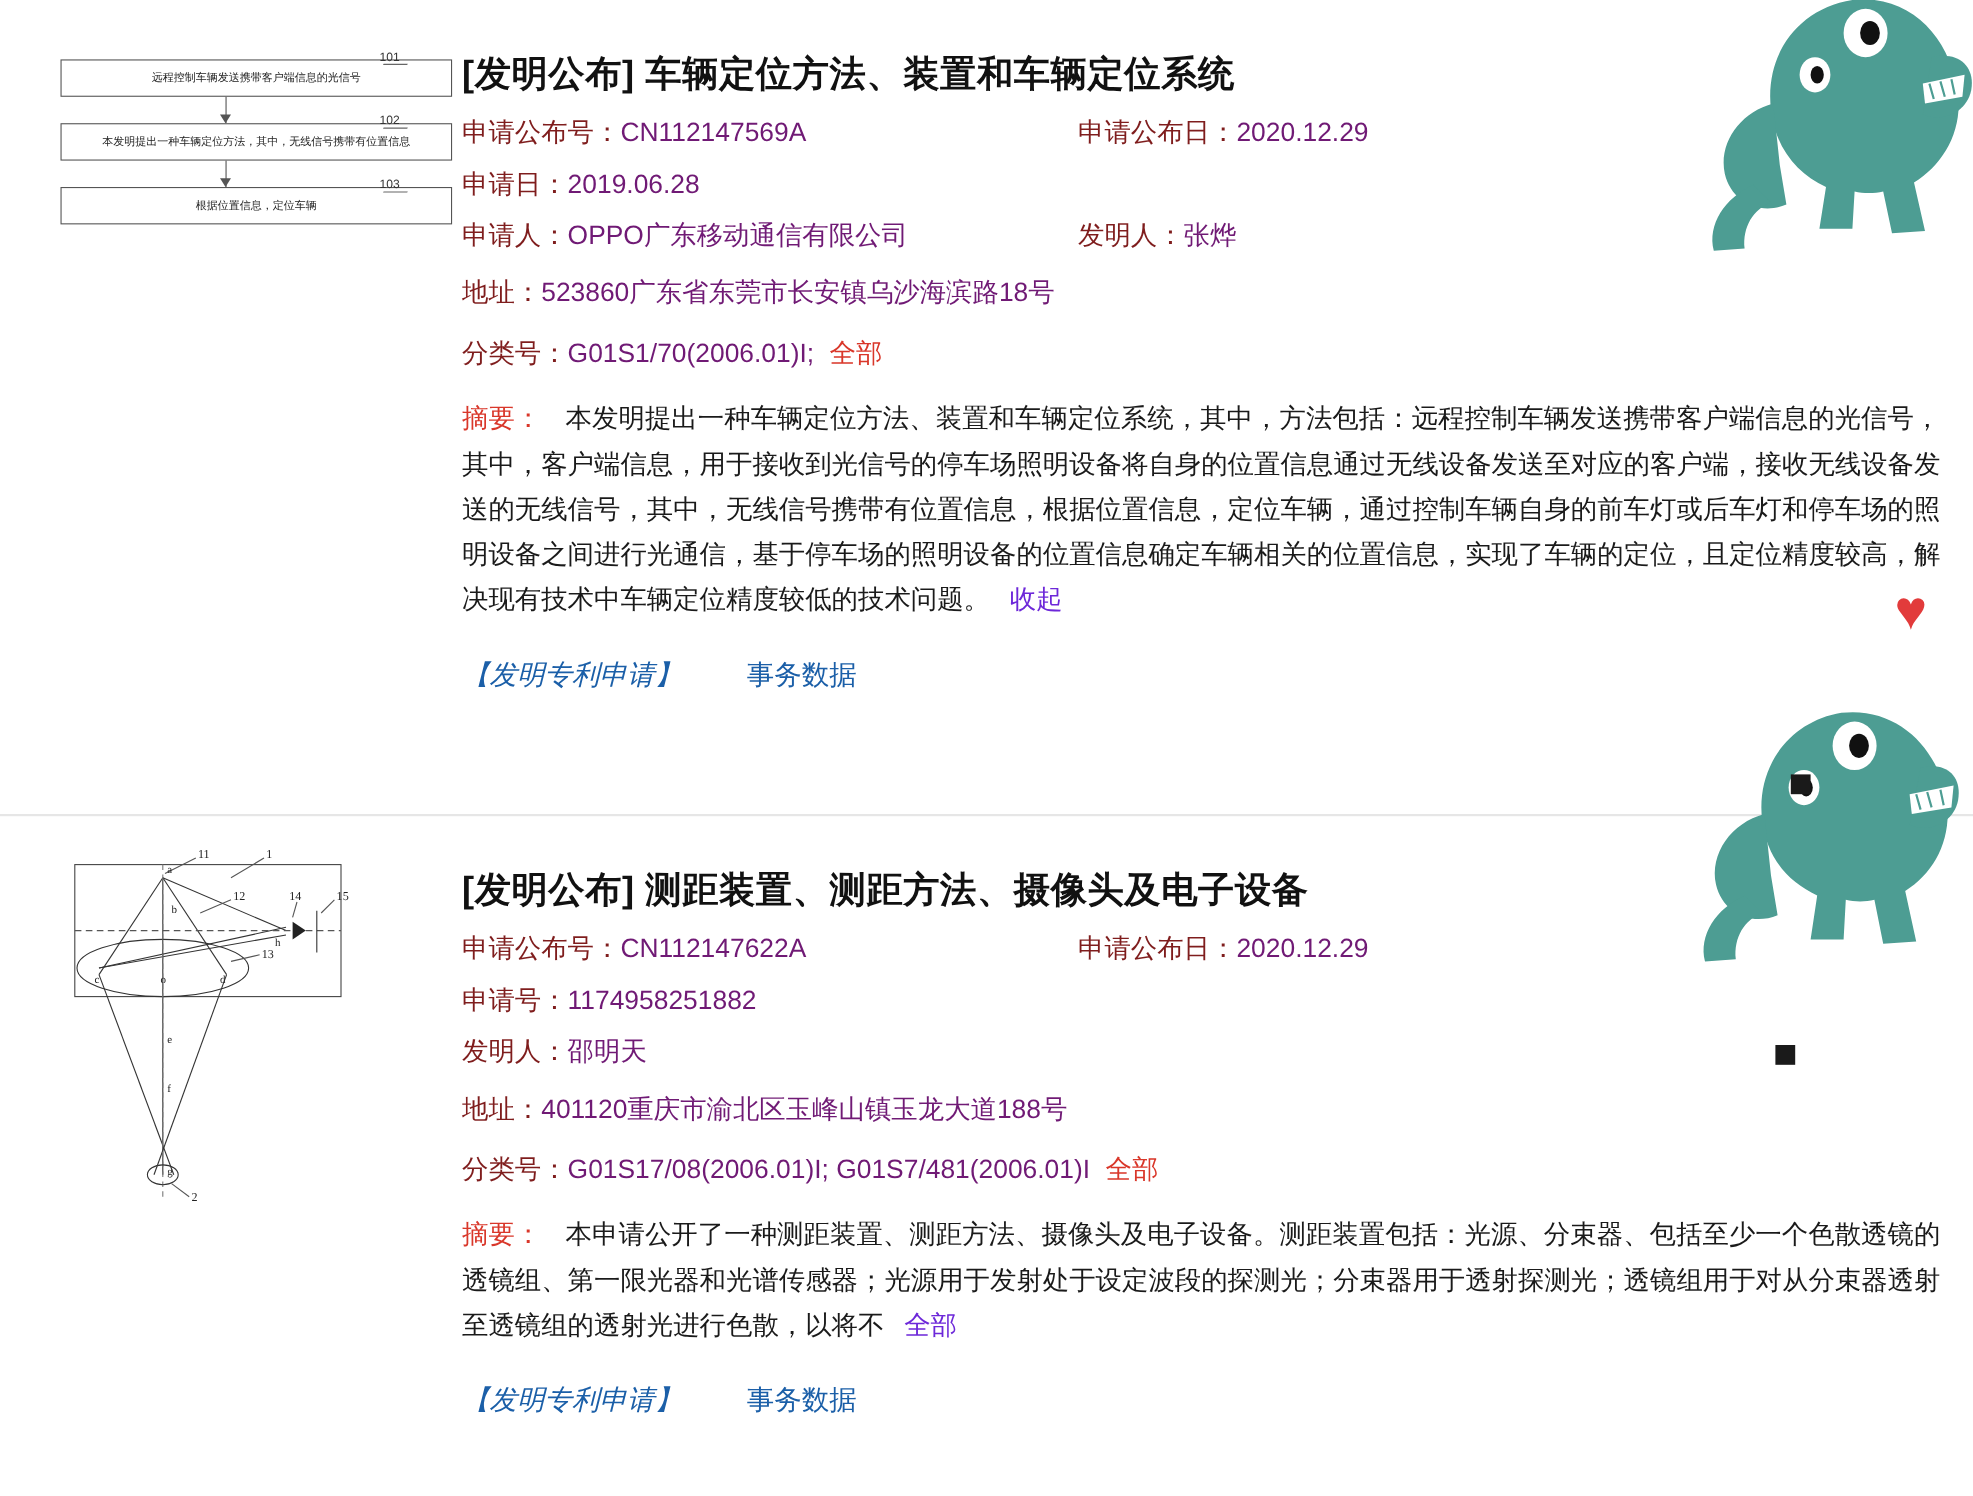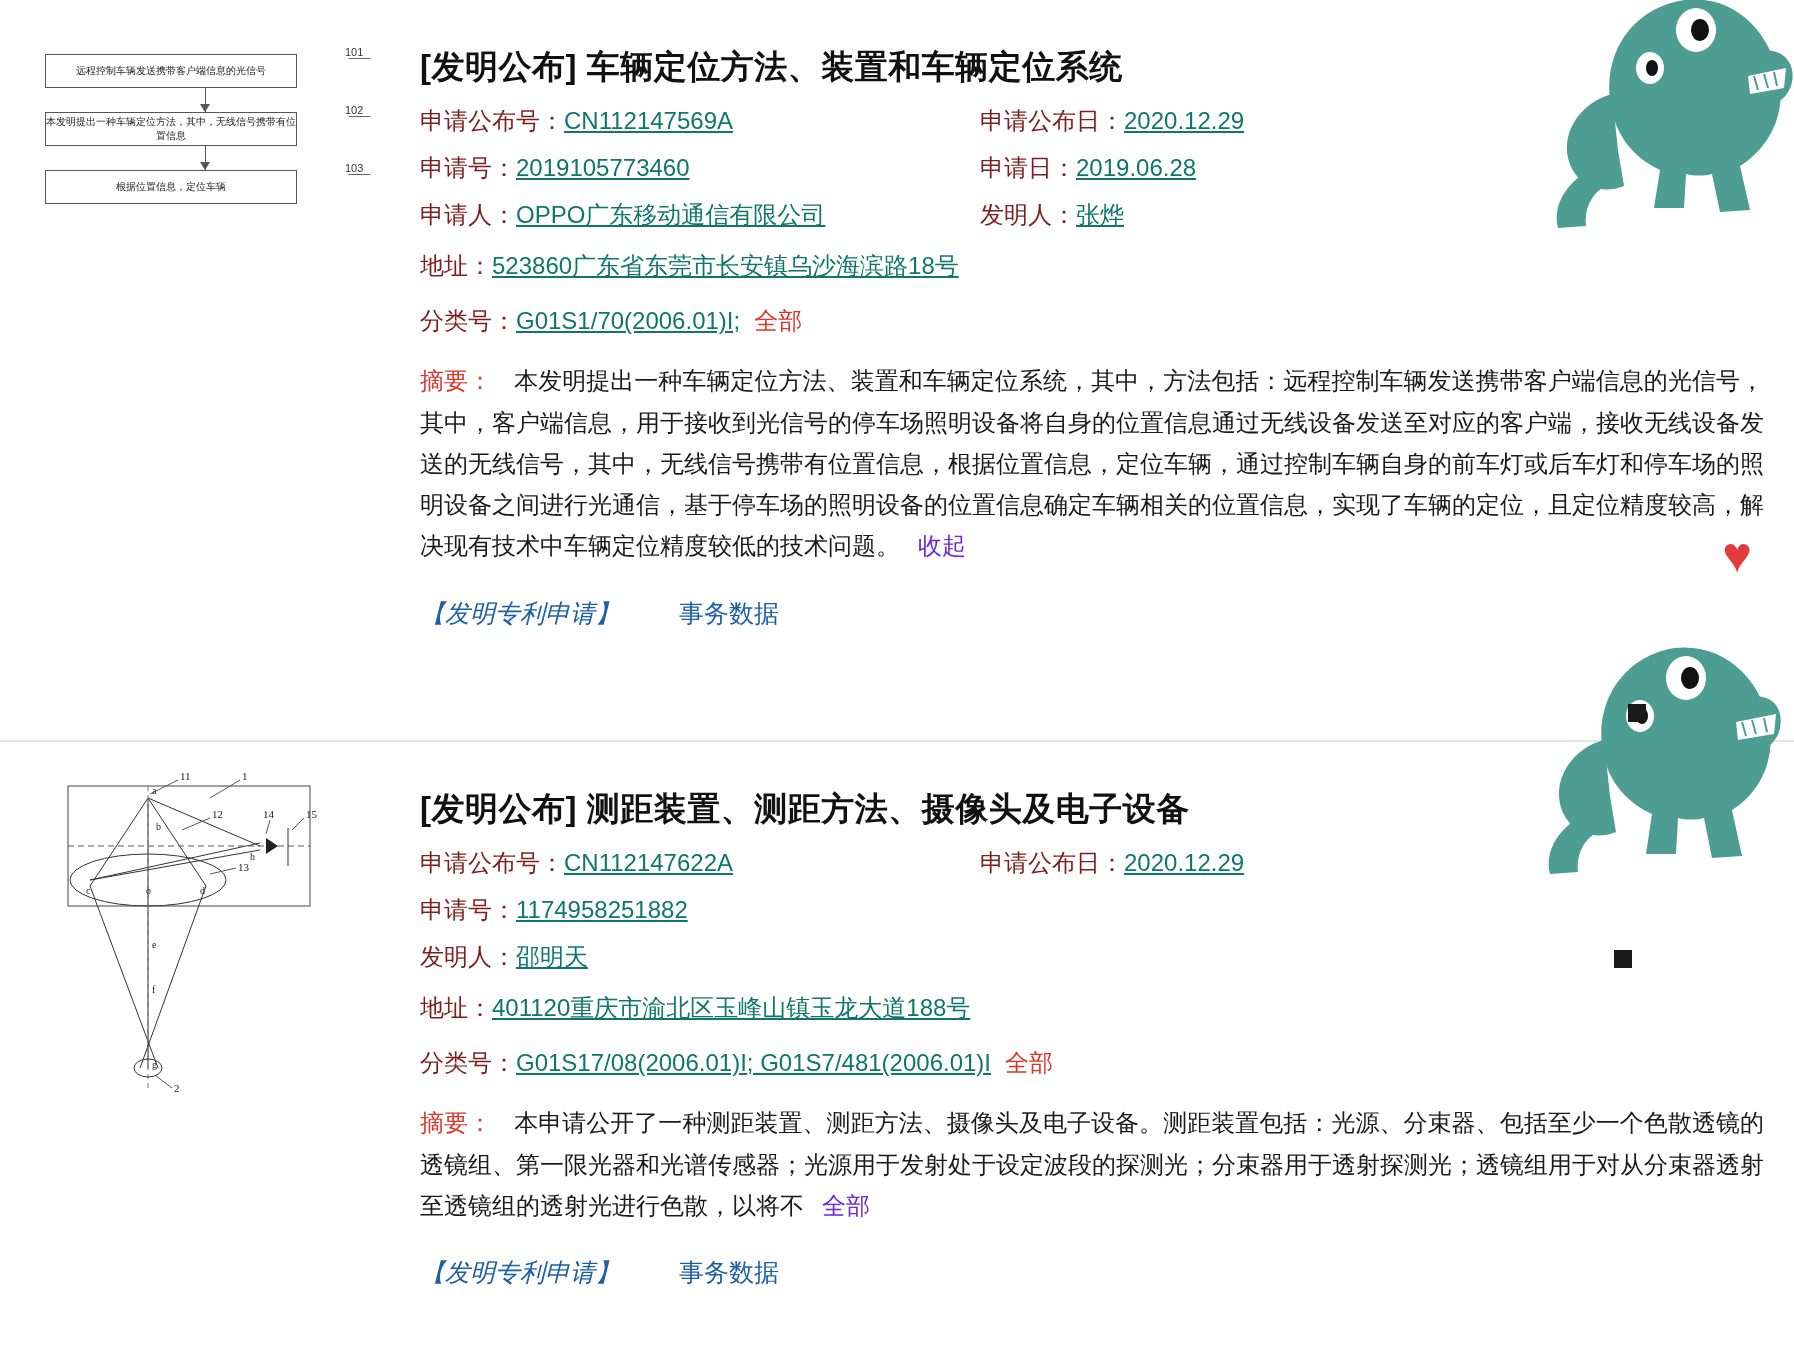--- a/index.html
+++ b/index.html
@@ -61,21 +61,21 @@
   .meta-row {
     display: flex;
     font-size: 24px;
     line-height: 1.0;
     margin-bottom: 23px;
   }
   .meta-left  { width: 560px; flex: 0 0 560px; }
   .meta-right { flex: 1 1 auto; }
   .meta-full  { font-size: 24px; margin-bottom: 23px; }
   .lbl { color: #7f1d1d; }
-  .val { color: #0f766e; text-decoration: underline; }
+  .val { color: #701a75; }
   .all-link { color: #d9372a; margin-left: 14px; }
 
   
   .abstract {
     font-size: 24px;
     line-height: 1.72;
     text-align: justify;
     margin-top: 4px;
   }
   .abs-label { color: #d9372a; }
@@ -97,22 +97,22 @@
 
   
   .fig1 {
     position: relative;
     width: 370px;
     height: 180px;
     margin-top: 8px;
   }
   .fig1 .box {
     position: absolute;
-    left: 20px;
-    width: 252px;
+    left: 30px;
+    width: 356px;
     height: 34px;
     border: 1px solid #555;
     box-sizing: border-box;
     font-size: 10px;
     color: #222;
     display: flex;
     align-items: center;
     justify-content: center;
     background: #fff;
     text-align: center;
@@ -222,23 +222,20 @@
       <div class="meta-row">
         <div class="meta-left">
           <span class="lbl">申请公布号：</span><span class="val">CN112147569A</span>
         </div>
         <div class="meta-right">
           <span class="lbl">申请公布日：</span><span class="val">2020.12.29</span>
         </div>
       </div>
 
       <div class="meta-row">
-        <div class="meta-left">
-          <span class="lbl">申请号：</span><span class="val">2019105773460</span>
-        </div>
         <div class="meta-right">
           <span class="lbl">申请日：</span><span class="val">2019.06.28</span>
         </div>
       </div>
 
       <div class="meta-row">
         <div class="meta-left">
           <span class="lbl">申请人：</span><span class="val">OPPO广东移动通信有限公司</span>
         </div>
         <div class="meta-right">

